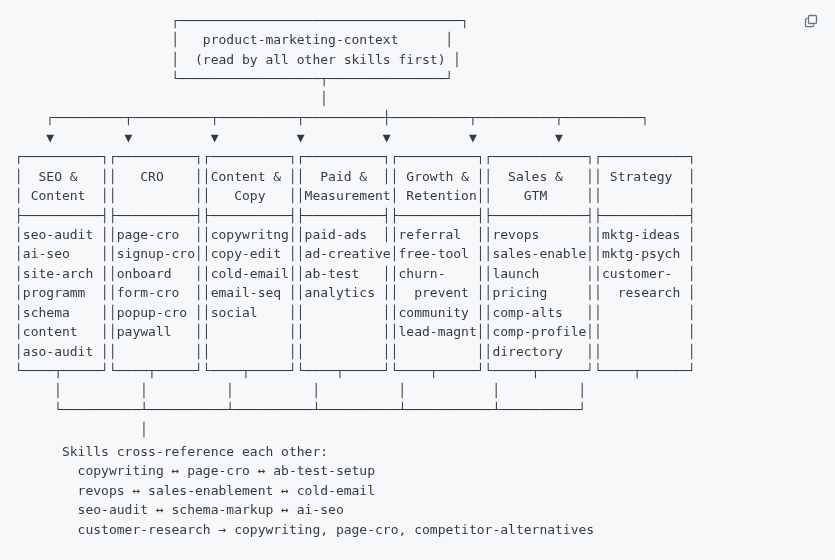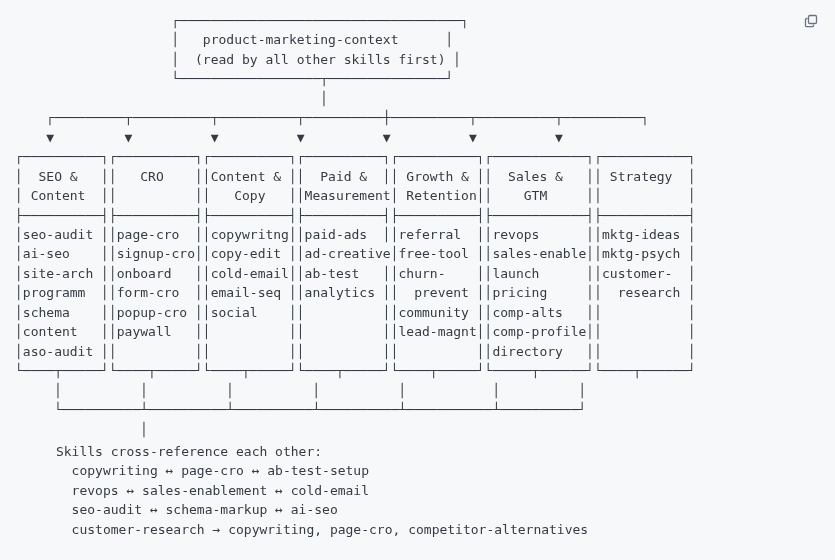--- a/index.html
+++ b/index.html
@@ -49,21 +49,21 @@
     white-space: pre;
     -webkit-font-smoothing: antialiased;
   }
   #diagram-art {
     position: absolute;
     left: 15px;
     top: 11px;
   }
   #legend-art {
     position: absolute;
-    left: 9px;
+    left: 15px;
     top: 442px;
   }
 </style>
 </head>
 <body>
 
 <div id="copy-icon-btn" title="Copy">
   <svg width="16" height="16" viewBox="0 0 16 16" fill="none" aria-hidden="true">
     <rect x="5.5" y="2.5" width="8" height="8" rx="1.2" stroke="#6b7280" stroke-width="1.3"></rect>
     <path d="M10.5 12.2v0.3a1.2 1.2 0 0 1-1.2 1.2H3.7a1.2 1.2 0 0 1-1.2-1.2V6.7a1.2 1.2 0 0 1 1.2-1.2H4" stroke="#6b7280" stroke-width="1.3" stroke-linecap="round" stroke-linejoin="round"></path>

